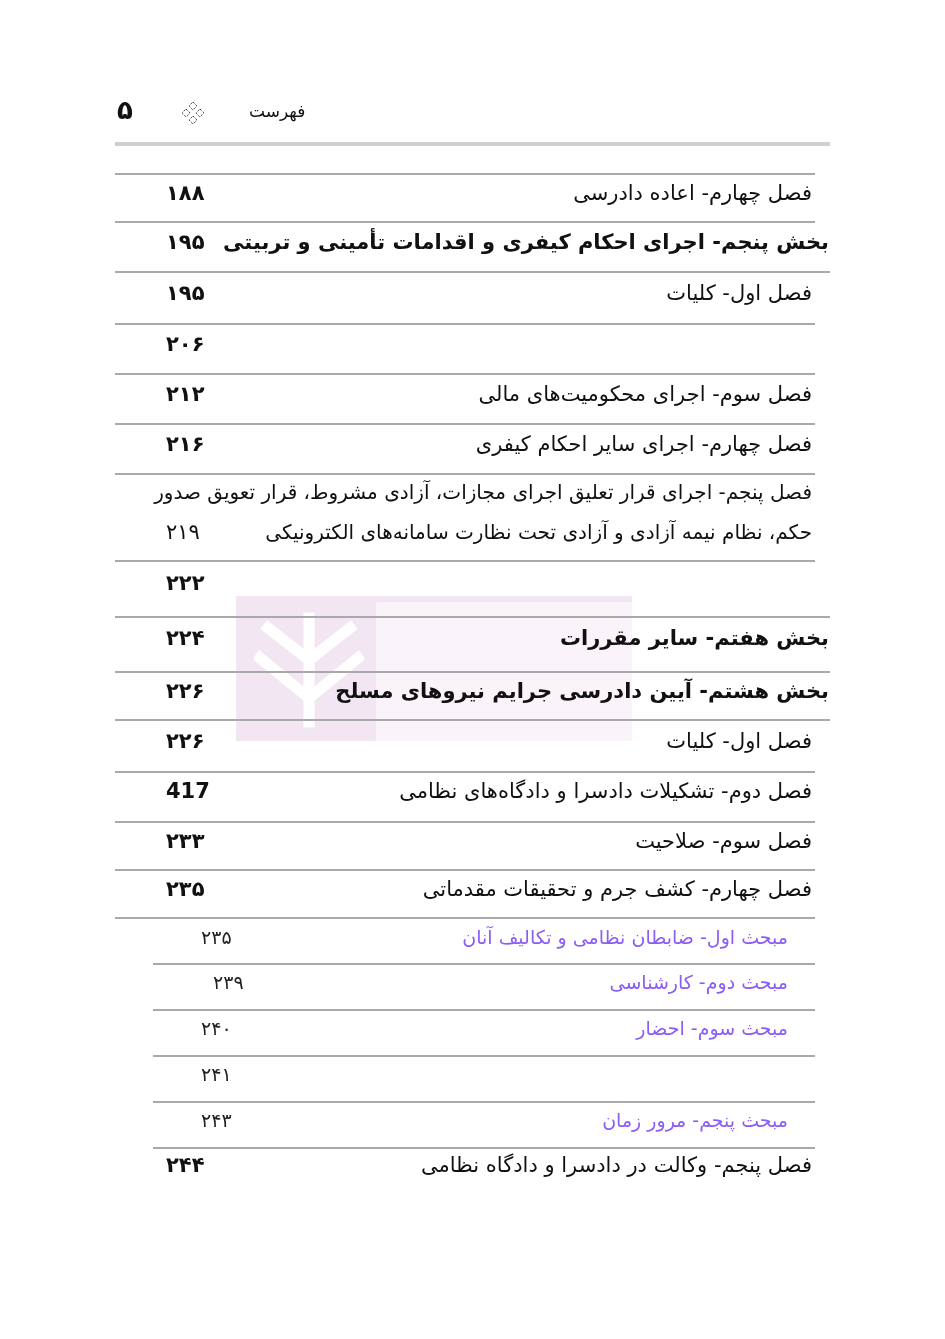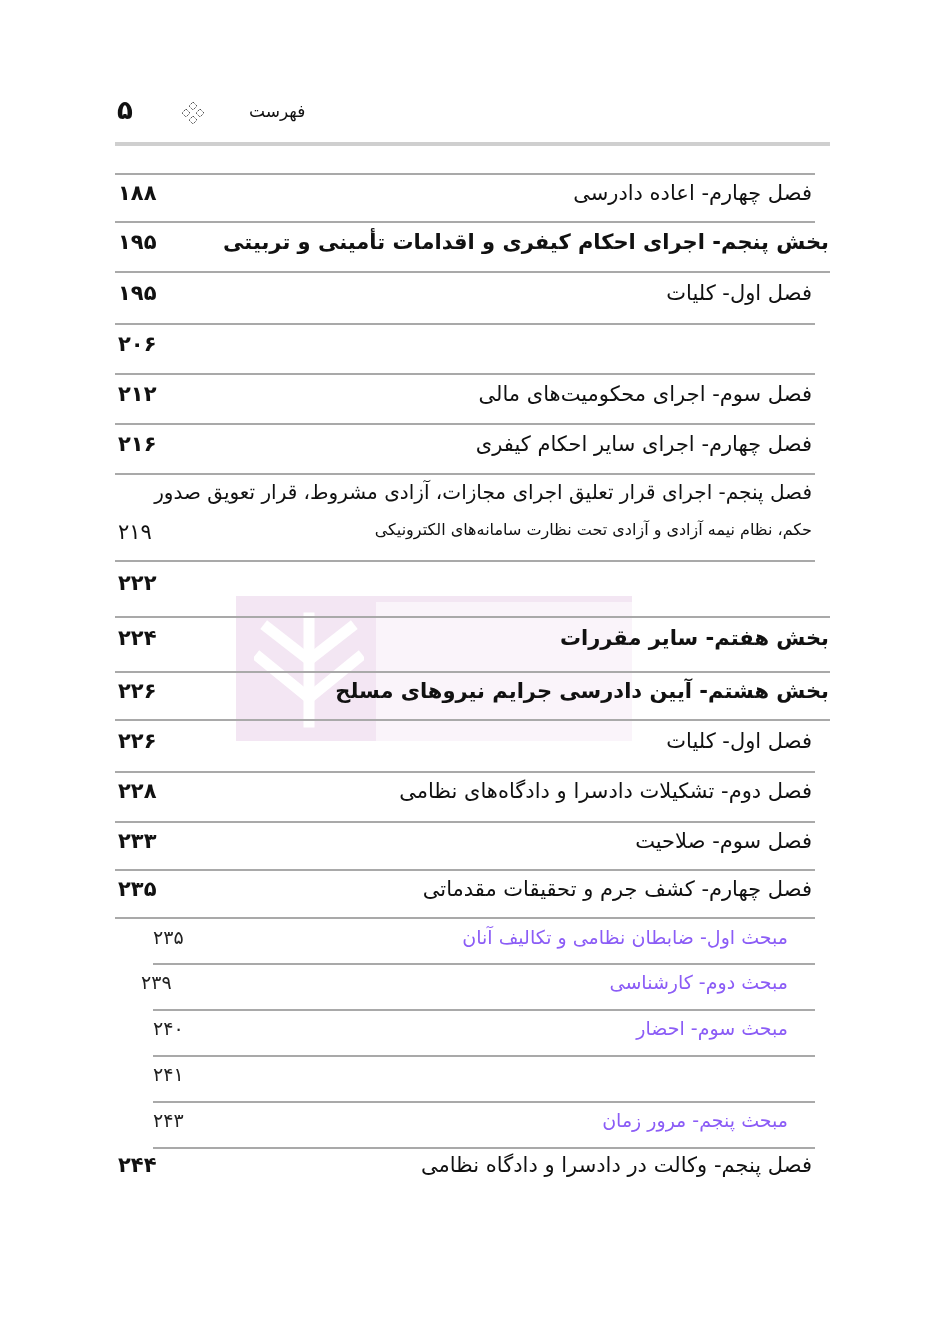--- a/index.html
+++ b/index.html
@@ -12,21 +12,21 @@
   .header-rule { position:absolute; top:142px; left:115px; width:715px; height:4px; background:#cfcfcf; }
 
   .watermark { position:absolute; left:236px; top:596px; width:396px; height:145px; background:#f3e6f3; z-index:0; }
   .watermark .inner { position:absolute; left:140px; top:6px; width:256px; height:139px; background:#fff; opacity:0.55; }
   .watermark svg { position:absolute; left:18px; top:14px; }
 
   .toc { position:absolute; top:0; left:0; width:945px; z-index:1; }
   .row { position:absolute; direction:rtl; }
   .row .rule { position:absolute; top:0; height:2px; background:#a9a9a9; }
   .row .title { position:absolute; white-space:nowrap; }
-  .row .page { position:absolute; white-space:nowrap; direction:ltr; }
+  .row .page { position:absolute; white-space:nowrap; direction:ltr;margin-left:48px; }
 
   .bakhsh .title { font-weight:bold; font-size:21px; }
   .bakhsh .page { font-weight:bold; font-size:21px; }
   .fasl .title { font-size:21px; }
   .fasl .page { font-size:21px; font-weight:bold; }
   .mabhath .title { font-size:19px; color:#8b5cf6; }
   .mabhath .page { font-size:19px; color:#222; }
 </style>
 </head>
 <body>
@@ -93,21 +93,21 @@
 
   <div class="row fasl" style="top:423px;left:0;width:945px;height:50px;">
     <div class="rule" style="left:115px;width:700px;"></div>
     <span class="title" style="right:133px;top:9px;">فصل چهارم- اجرای سایر احکام کیفری</span>
     <span class="page" style="left:118px;top:9px;">۲۱۶</span>
   </div>
 
   <div class="row fasl" style="top:473px;left:0;width:945px;height:87px;">
     <div class="rule" style="left:115px;width:700px;"></div>
     <span class="title" style="right:133px;top:7px;font-size:20px;">فصل پنجم- اجرای قرار تعلیق اجرای مجازات، آزادی مشروط، قرار تعویق صدور</span>
-    <span class="title" style="right:133px;top:47px;font-size:16px;">حکم، نظام نیمه آزادی و آزادی تحت نظارت سامانه‌های الکترونیکی</span>
+    <span class="title" style="right:133px;top:47px;font-size:20px;">حکم، نظام نیمه آزادی و آزادی تحت نظارت سامانه‌های الکترونیکی</span>
     <span class="page" style="left:118px;top:47px;font-weight:normal;">۲۱۹</span>
   </div>
 
   <div class="row bakhsh" style="top:560px;left:0;width:945px;height:56px;">
     <div class="rule" style="left:115px;width:700px;"></div>
     <span class="page" style="left:118px;top:11px;">۲۲۲</span>
   </div>
 
   <div class="row bakhsh" style="top:616px;left:0;width:945px;height:55px;">
     <div class="rule" style="left:115px;width:715px;"></div>
@@ -123,21 +123,21 @@
 
   <div class="row fasl" style="top:719px;left:0;width:945px;height:52px;">
     <div class="rule" style="left:115px;width:715px;"></div>
     <span class="title" style="right:133px;top:10px;">فصل اول- کلیات</span>
     <span class="page" style="left:118px;top:10px;">۲۲۶</span>
   </div>
 
   <div class="row fasl" style="top:771px;left:0;width:945px;height:50px;">
     <div class="rule" style="left:115px;width:700px;"></div>
     <span class="title" style="right:133px;top:8px;">فصل دوم- تشکیلات دادسرا و دادگاه‌های نظامی</span>
-    <span class="page" style="left:118px;top:8px;">۲۲۸</span>
+    <span class="page" style="left:118px;top:8px;">417</span>
   </div>
 
   <div class="row fasl" style="top:821px;left:0;width:945px;height:48px;">
     <div class="rule" style="left:115px;width:700px;"></div>
     <span class="title" style="right:133px;top:8px;">فصل سوم- صلاحیت</span>
     <span class="page" style="left:118px;top:8px;">۲۳۳</span>
   </div>
 
   <div class="row fasl" style="top:869px;left:0;width:945px;height:48px;">
     <div class="rule" style="left:115px;width:700px;"></div>
@@ -146,21 +146,21 @@
   </div>
 
   <div class="row mabhath" style="top:917px;left:0;width:945px;height:46px;">
     <div class="rule" style="left:115px;width:700px;"></div>
     <span class="title" style="right:157px;top:9px;">مبحث اول- ضابطان نظامی و تکالیف آنان</span>
     <span class="page" style="left:153px;top:9px;">۲۳۵</span>
   </div>
   <div class="row mabhath" style="top:963px;left:0;width:945px;height:46px;">
     <div class="rule" style="left:153px;width:662px;"></div>
     <span class="title" style="right:157px;top:8px;">مبحث دوم- کارشناسی</span>
-    <span class="page" style="left:141px;top:8px;">۲۳۹</span>
+    <span class="page" style="left:165px;top:8px;">۲۳۹</span>
   </div>
   <div class="row mabhath" style="top:1009px;left:0;width:945px;height:46px;">
     <div class="rule" style="left:153px;width:662px;"></div>
     <span class="title" style="right:157px;top:8px;">مبحث سوم- احضار</span>
     <span class="page" style="left:153px;top:8px;">۲۴۰</span>
   </div>
   <div class="row mabhath" style="top:1055px;left:0;width:945px;height:46px;">
     <div class="rule" style="left:153px;width:662px;"></div>
     <span class="page" style="left:153px;top:8px;">۲۴۱</span>
   </div>

